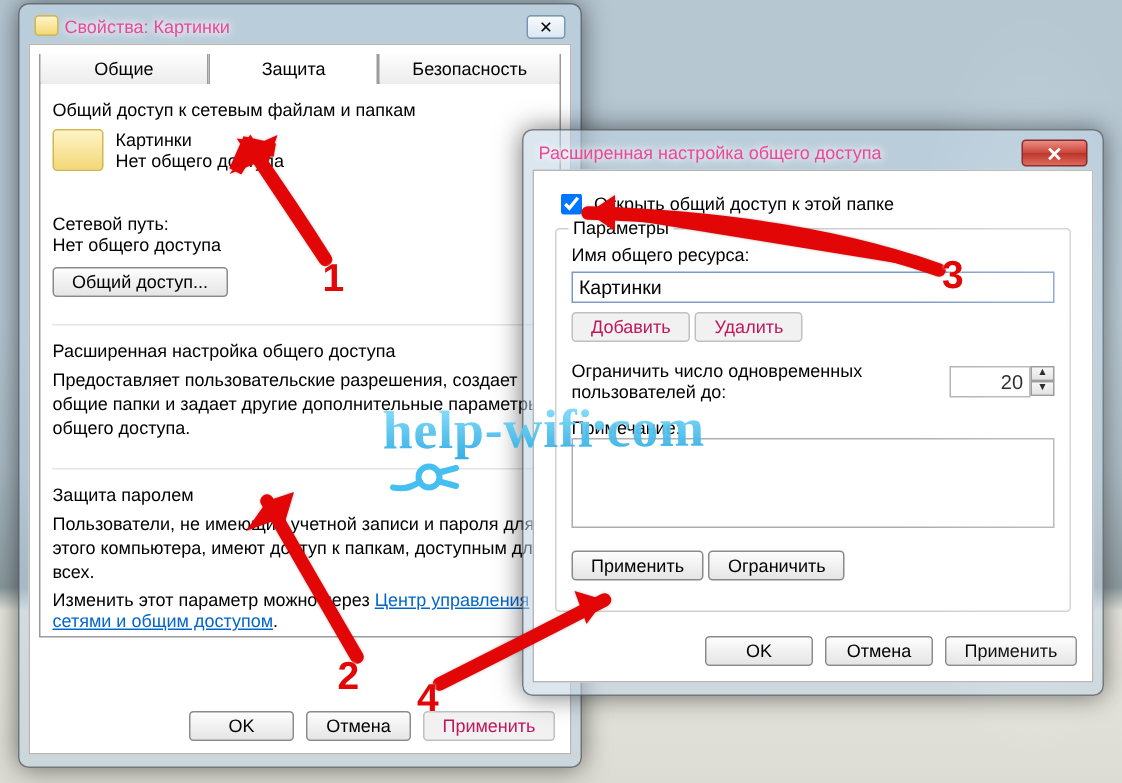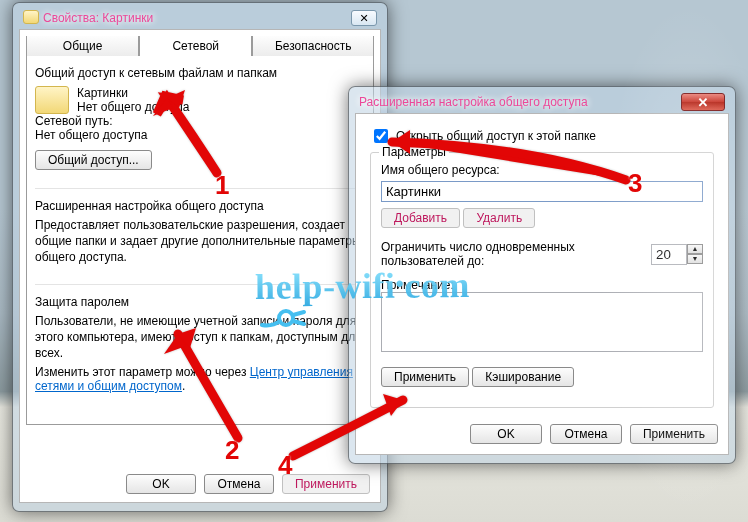--- a/index.html
+++ b/index.html
@@ -82,21 +82,21 @@
   }
   a.lnk{ color:#0066cc; text-decoration:underline; cursor:default;}
   .footer-btns{ position:absolute; right:10px; bottom:8px; display:flex; gap:8px;}
 
   
   .fieldset{ border:1px solid #d0d0d0; border-radius:3px; padding:8px 10px 10px 10px; margin-top:6px; position:relative;}
   .fieldset > .legend{ position:absolute; top:-8px; left:8px; background:#fff; padding:0 3px;}
   input.txt{ width:100%; border:1px solid #7a9ac7; padding:2px 4px; font-size:13px; font-family:inherit;}
   textarea.txt{ width:100%; height:60px; border:1px solid #abadb3; resize:none; font-family:inherit;}
   .spinwrap{ display:inline-flex; align-items:stretch;}
-  .spinwrap input{ width:36px; text-align:left; border:1px solid #abadb3; padding:2px 4px;}
+  .spinwrap input{ width:54px; text-align:right; border:1px solid #abadb3; padding:2px 4px;}
   .spinbtns{ display:flex; flex-direction:column;}
   .spin{ width:16px; height:10px; border:1px solid #888; background:linear-gradient(#f6f6f6,#dcdcdc); font-size:7px; line-height:7px; text-align:center;}
 
   .chk{ display:inline-flex; align-items:center; gap:5px;}
   .chk input{ width:14px; height:14px;}
 
   
   .anno{ position:absolute; pointer-events:none; z-index:50;}
   .anno .num{
     color:#e20606; font-weight:bold; font-size:26px;
@@ -130,36 +130,36 @@
     </span>
     <span class="ttext">Свойства: Картинки</span>
     <span class="spacer"></span>
     <span class="winbtn">✕</span>
   </div>
   <div class="client">
 
     <div>
       <div class="tabrow tabrow2">
         <div class="tab" style="flex:1.3">Общие</div>
-        <div class="tab active" style="flex:1.3">Сетевой</div>
+        <div class="tab active" style="flex:1.3">Защита</div>
         <div class="tab" style="flex:1.4">Безопасность</div>
       </div>
     </div>
     <div class="tabbody">
 
       <div class="group" style="border:none; padding:0 0 8px 0;">
         <div style="margin-bottom:6px;">Общий доступ к сетевым файлам и папкам</div>
         <div class="row">
           <span class="foldericon"></span>
           <div>
             <div>Картинки</div>
             <div>Нет общего доступа</div>
           </div>
         </div>
-        <div style="margin-top:0;">
+        <div style="margin-top:28px;">
           <span>Сетевой путь:</span><br>
           <span>Нет общего доступа</span>
         </div>
         <div style="margin-top:8px;">
           <button class="btn">Общий доступ...</button>
         </div>
       </div>
       <hr style="border:none;border-top:1px solid #e4e4e4;">
 
       <div class="group" style="border:none; padding:4px 0 8px 0;">
@@ -210,21 +210,21 @@
           <div class="spinbtns">
             <div class="spin">▲</div>
             <div class="spin">▼</div>
           </div>
         </div>
       </div>
       <div style="margin-top:10px;">Примечание:</div>
       <textarea class="txt" style=""></textarea>
       <div style="margin-top:12px;">
         <button class="btn" style="min-width:86px">Применить</button>
-        <button class="btn" style="min-width:86px">Кэширование</button>
+        <button class="btn" style="min-width:86px">Ограничить</button>
       </div>
     </div>
     <div class="footer-btns" style="bottom:10px;">
       <button class="btn" style="min-width:72px">OK</button>
       <button class="btn" style="min-width:72px">Отмена</button>
       <button class="btn" style="min-width:72px">Применить</button>
     </div>
   </div>
 </div>
 

